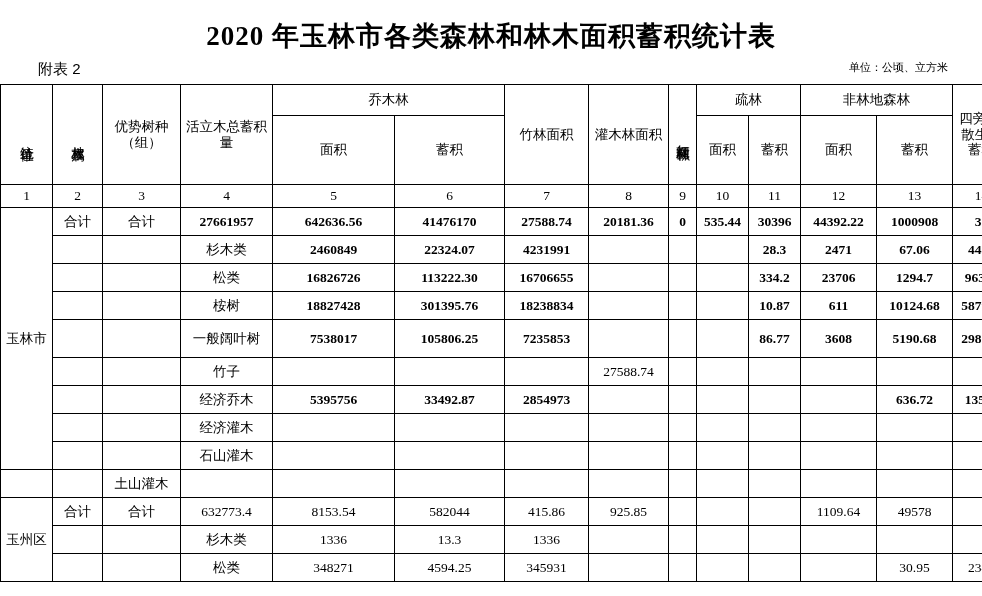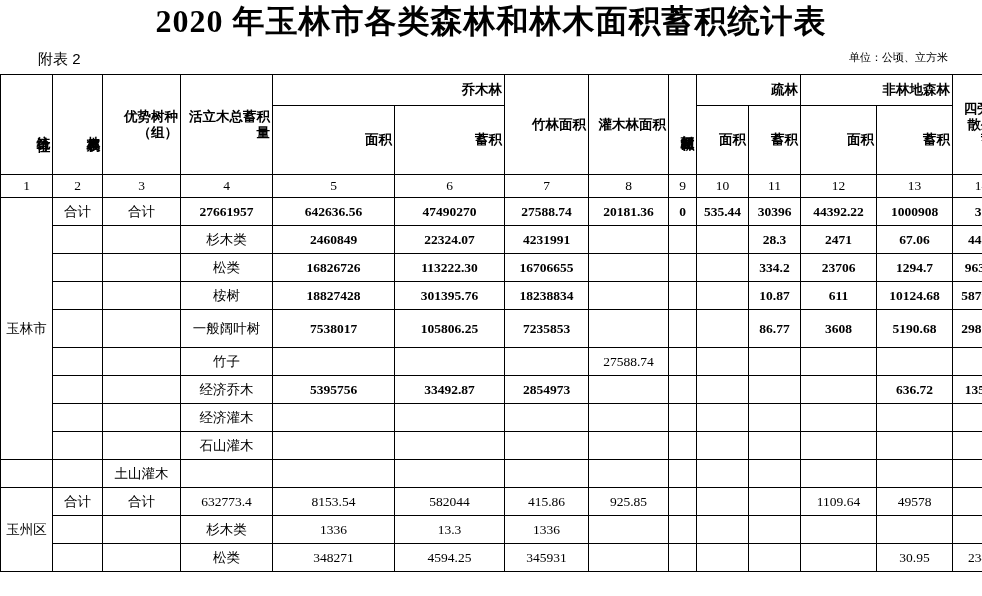--- a/index.html
+++ b/index.html
@@ -15,23 +15,24 @@
     overflow: hidden;
   }
   .page {
     position: relative;
     width: 982px;
     height: 596px;
     box-sizing: border-box;
   }
   .doc-title {
     text-align: center;
-    font-size: 32px;
+    font-size: 27px;
     font-weight: bold;
     letter-spacing: 1px;
+    padding-top: 18px;
     padding-bottom: 6px;
     font-family: "Liberation Serif", "DejaVu Serif", serif;
   }
   .subhead {
     position: relative;
     height: 20px;
     margin: 0 16px 4px 16px;
   }
   .subhead .left {
     position: absolute;
@@ -55,22 +56,21 @@
   table.main th, table.main td {
     border: 1px solid #000000;
     text-align: center;
     vertical-align: middle;
     font-size: 13.5px;
     padding: 1px 2px;
     line-height: 1.15;
     word-break: break-all;
   }
   table.main th {
-    font-weight: bold;
-    text-align: right;
+    font-weight: normal;
   }
   .hdr-tall {
     height: 96px;
   }
   .vertical {
     writing-mode: vertical-rl;
     text-orientation: upright;
     letter-spacing: 1px;
     display: inline-block;
     line-height: 1.05;
@@ -177,21 +177,21 @@
         <td>14</td>
       </tr>
     </thead>
     <tbody>
         <tr class="datarow">
           <td rowspan="9">玉林市</td>
           <td>合计</td>
           <td>合计</td>
           <td class="bold">27661957</td>
           <td class="bold">642636.56</td>
-          <td class="bold">47490270</td>
+          <td class="bold">41476170</td>
           <td class="bold">27588.74</td>
           <td class="bold">20181.36</td>
           <td class="bold">0</td>
           <td class="bold">535.44</td>
           <td class="bold">30396</td>
           <td class="bold">44392.22</td>
           <td class="bold">1000908</td>
           <td class="bold">38</td>
         </tr>
         <tr class="datarow">

